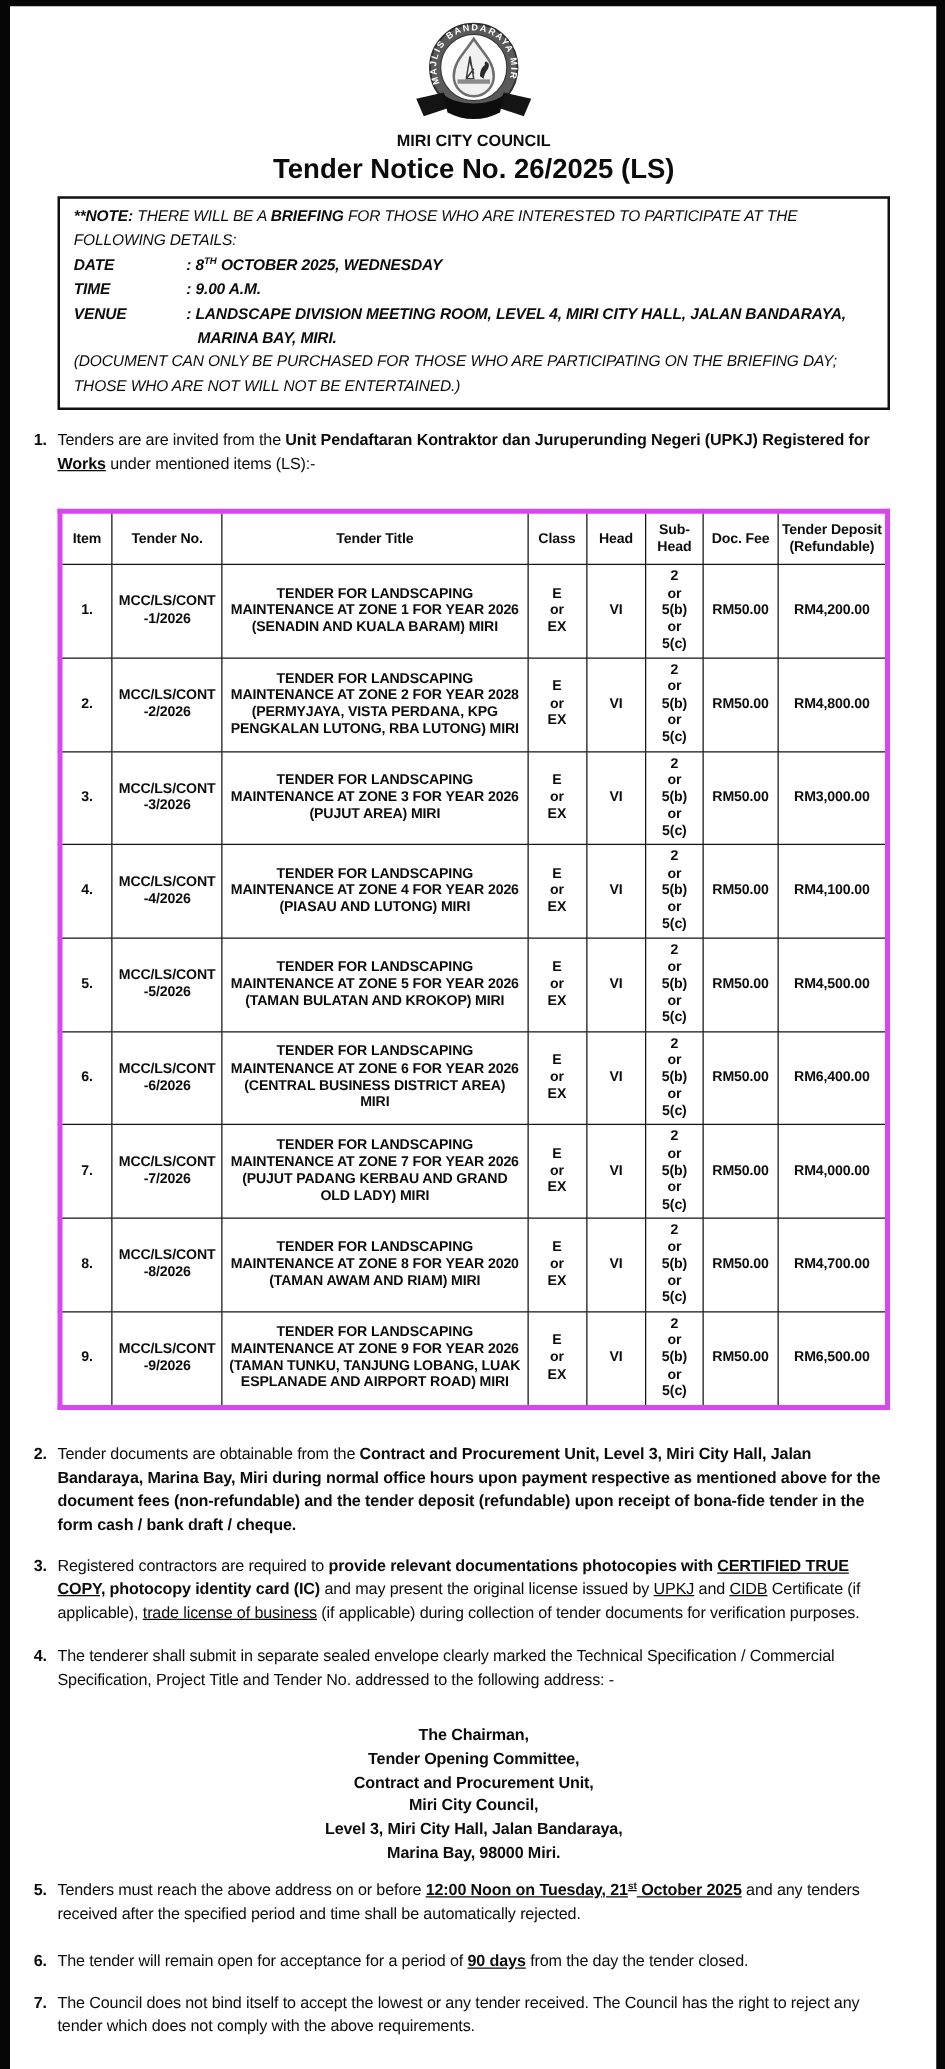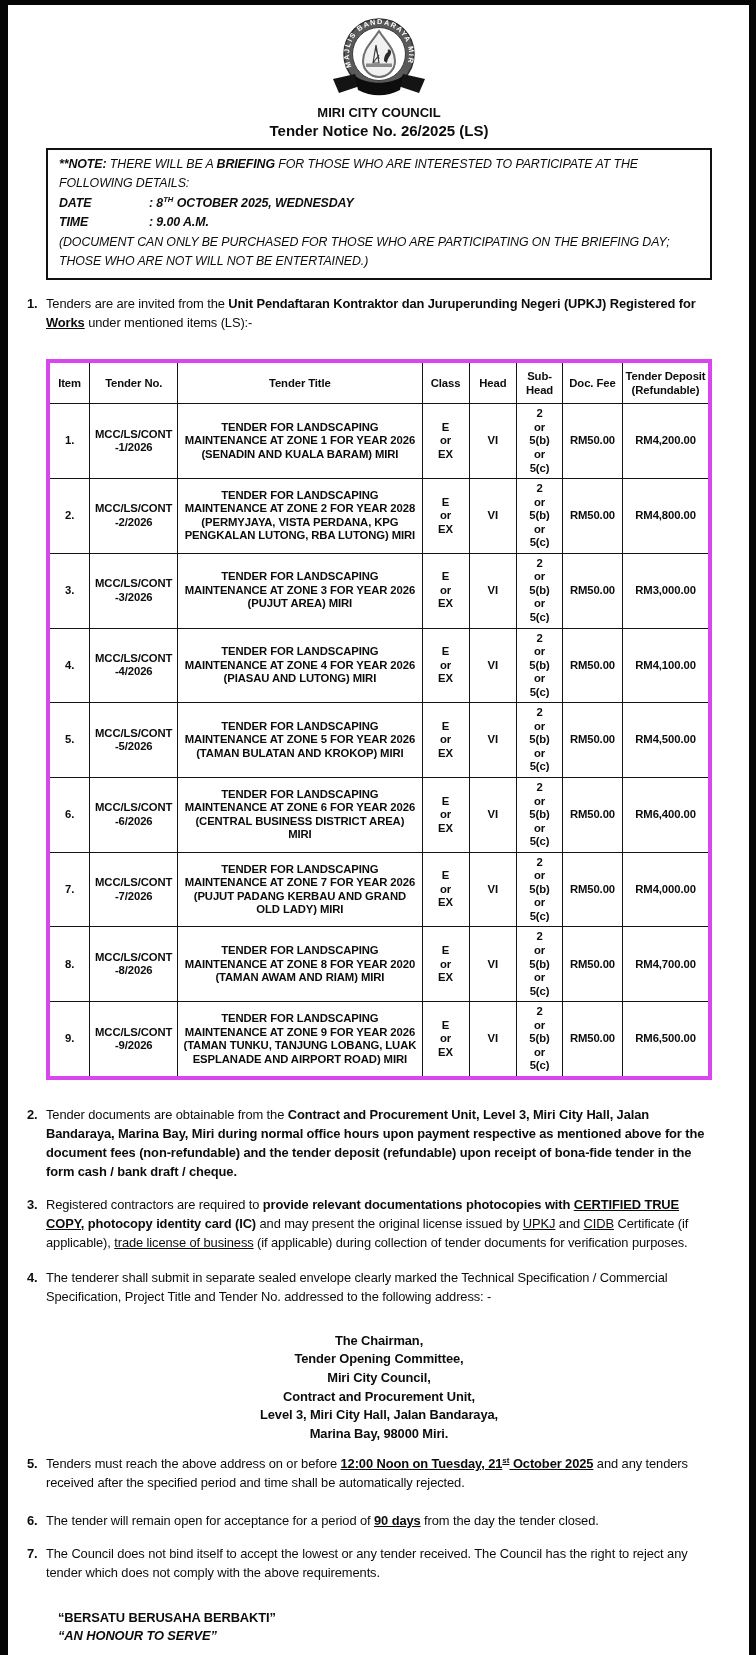--- a/index.html
+++ b/index.html
@@ -13,21 +13,21 @@
     letter-spacing:-0.1px;
   }
   .b{font-weight:700}
   .u{text-decoration:underline}
   .sup{font-size:.62em;vertical-align:super;letter-spacing:0}
 
   
   header{text-align:center;}
   .seal{display:block;margin:0 auto;}
   .org{font-weight:700;font-size:13px;margin-top:4px;letter-spacing:0;}
-  .notice{font-weight:700;font-size:15px;margin-top:2px;letter-spacing:0;}
+  .notice{font-weight:700;font-size:22px;margin-top:2px;letter-spacing:0;}
 
   
   .note-box{border:2px solid #111;margin-top:9px;padding:5px 10px 7px 11px;font-size:12.4px;line-height:1.56;font-style:italic;}
   .kv{display:flex;}
   .kv-label{flex:0 0 90px;font-weight:700;}
   .kv-value{font-weight:700;padding-left:9px;text-indent:-9px;}
   .note-foot{margin-top:0;}
 
   
   .para{display:flex;font-size:12.9px;line-height:1.47;}
@@ -92,20 +92,24 @@
       <div class="note-intro"><span class="b">**NOTE:</span><span> THERE WILL BE A </span><span class="b">BRIEFING</span><span> FOR THOSE WHO ARE INTERESTED TO PARTICIPATE AT THE FOLLOWING DETAILS:</span></div>
       <div id="note-rows">
           <div class="kv">
             <div class="kv-label">DATE</div>
             <div class="kv-value"><span class="b">: 8</span><span class="b sup">TH</span><span class="b"> OCTOBER 2025, WEDNESDAY</span></div>
           </div>
           <div class="kv">
             <div class="kv-label">TIME</div>
             <div class="kv-value"><span class="b">: 9.00 A.M.</span></div>
           </div>
+          <div class="kv">
+            <div class="kv-label">VENUE</div>
+            <div class="kv-value"><span class="b">: LANDSCAPE DIVISION MEETING ROOM, LEVEL 4, MIRI CITY HALL, JALAN BANDARAYA, MARINA BAY, MIRI.</span></div>
+          </div>
         </div>
       <div class="note-foot">(DOCUMENT CAN ONLY BE PURCHASED FOR THOSE WHO ARE PARTICIPATING ON THE BRIEFING DAY; THOSE WHO ARE NOT WILL NOT BE ENTERTAINED.)</div>
     </section>
 
     <div class="para mt-p1">
       <span class="num">1.</span>
       <div class="ptext"><span>Tenders are are invited from the </span><span class="b">Unit Pendaftaran Kontraktor dan Juruperunding Negeri (UPKJ) Registered for </span><span class="b u">Works</span><span> under mentioned items (LS):-</span></div>
     </div>
 
     <table class="tender">
@@ -300,22 +304,22 @@
     </div>
 
     <div class="para mt-p4">
       <span class="num">4.</span>
       <div class="ptext"><span>The tenderer shall submit in separate sealed envelope clearly marked the Technical Specification / Commercial Specification, Project Title and Tender No. addressed to the following address: -</span></div>
     </div>
 
     <div class="address" id="address-block">
         <div>The Chairman,</div>
         <div>Tender Opening Committee,</div>
+        <div>Contract and Procurement Unit,</div>
         <div>Miri City Council,</div>
-        <div>Contract and Procurement Unit,</div>
         <div>Level 3, Miri City Hall, Jalan Bandaraya,</div>
         <div>Marina Bay, 98000 Miri.</div>
       </div>
 
     <div class="para mt-p5">
       <span class="num">5.</span>
       <div class="ptext"><span>Tenders must reach the above address on or before </span><span class="b u">12:00 Noon on Tuesday, 21</span><span class="b u sup">st</span><span class="b u"> October 2025</span><span> and any tenders received after the specified period and time shall be automatically rejected.</span></div>
     </div>
 
     <div class="para mt-p6">

